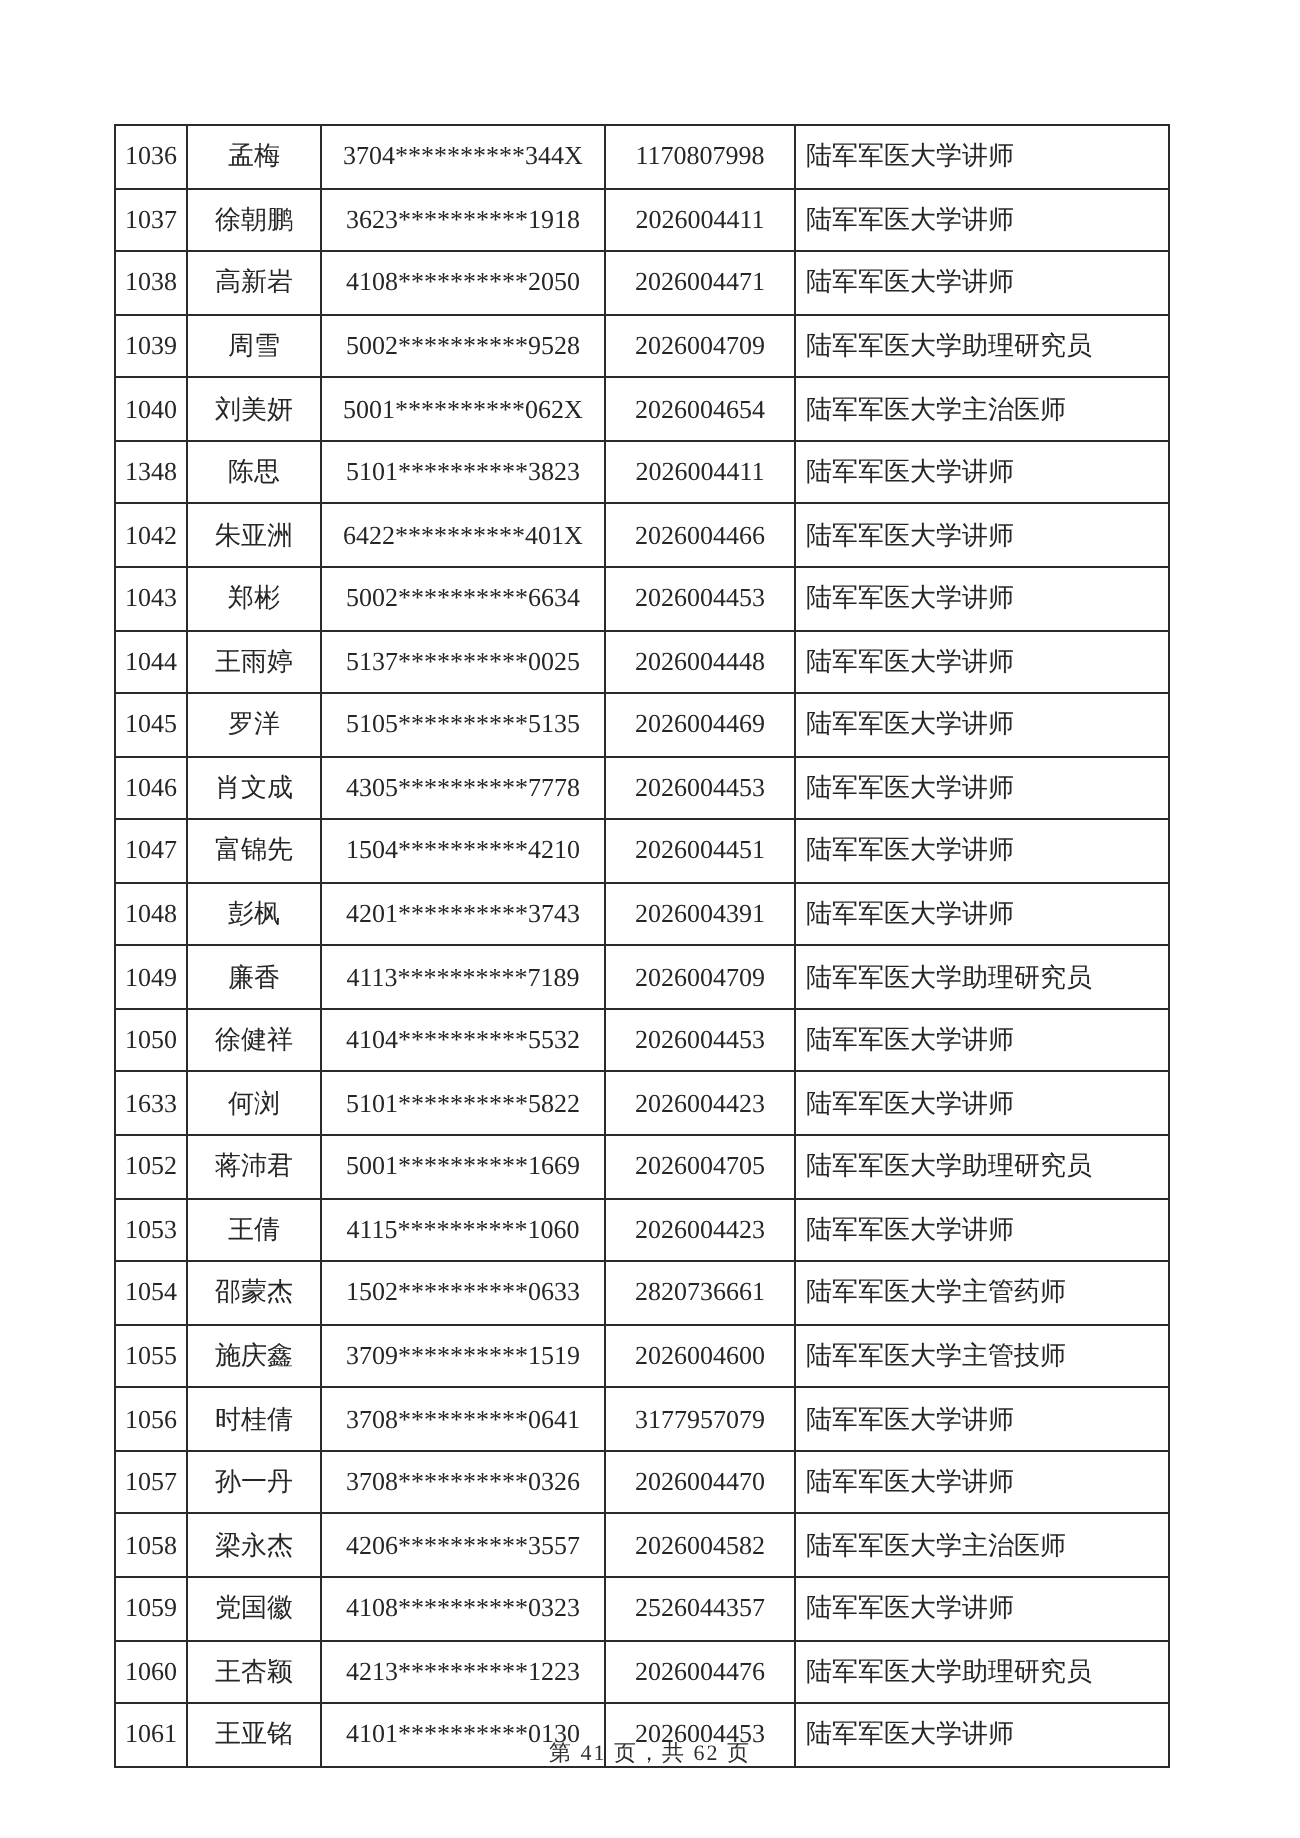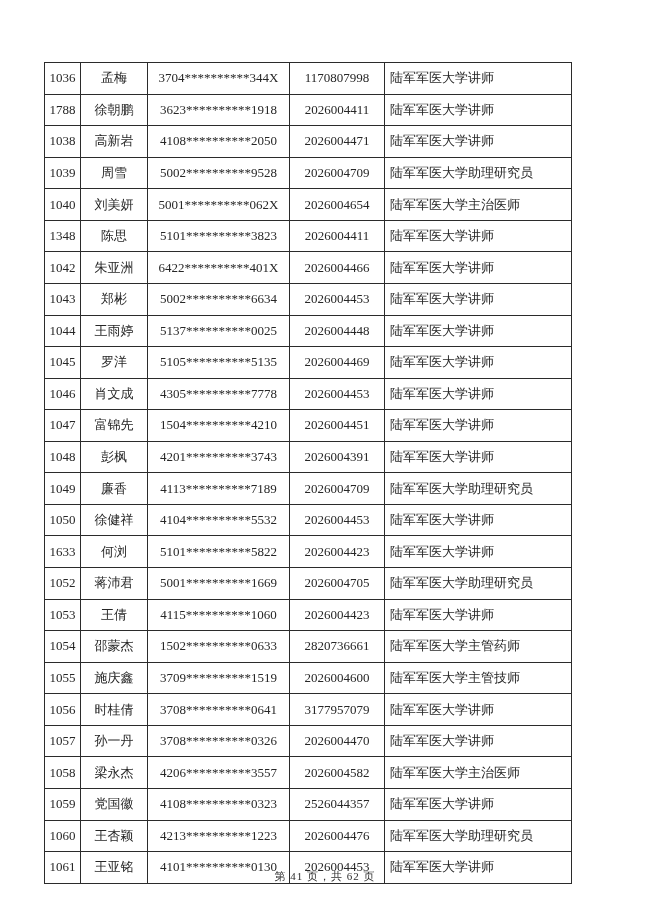--- a/index.html
+++ b/index.html
@@ -14,21 +14,21 @@
     font-family: "Liberation Serif", "DejaVu Serif", serif;
     overflow: hidden;
   }
   .page {
     position: absolute;
     inset: 0;
     background: #ffffff;
   }
   table.roster {
     position: absolute;
-    left: 44px;
+    left: 57px;
     top: 62px;
     width: 527px;
     height: 795px;
     border-collapse: collapse;
     table-layout: fixed;
   }
   table.roster td {
     border: 1px solid #2b2b2b;
     font-size: 13px;
     color: #262626;
@@ -69,21 +69,21 @@
     </colgroup>
     <tbody>
         <tr>
           <td class="col-serial">1036</td>
           <td class="col-name">孟梅</td>
           <td class="col-id-masked">3704**********344X</td>
           <td class="col-code">1170807998</td>
           <td class="col-title">陆军军医大学讲师</td>
         </tr>
         <tr>
-          <td class="col-serial">1788</td>
+          <td class="col-serial">1037</td>
           <td class="col-name">徐朝鹏</td>
           <td class="col-id-masked">3623**********1918</td>
           <td class="col-code">2026004411</td>
           <td class="col-title">陆军军医大学讲师</td>
         </tr>
         <tr>
           <td class="col-serial">1038</td>
           <td class="col-name">高新岩</td>
           <td class="col-id-masked">4108**********2050</td>
           <td class="col-code">2026004471</td>

